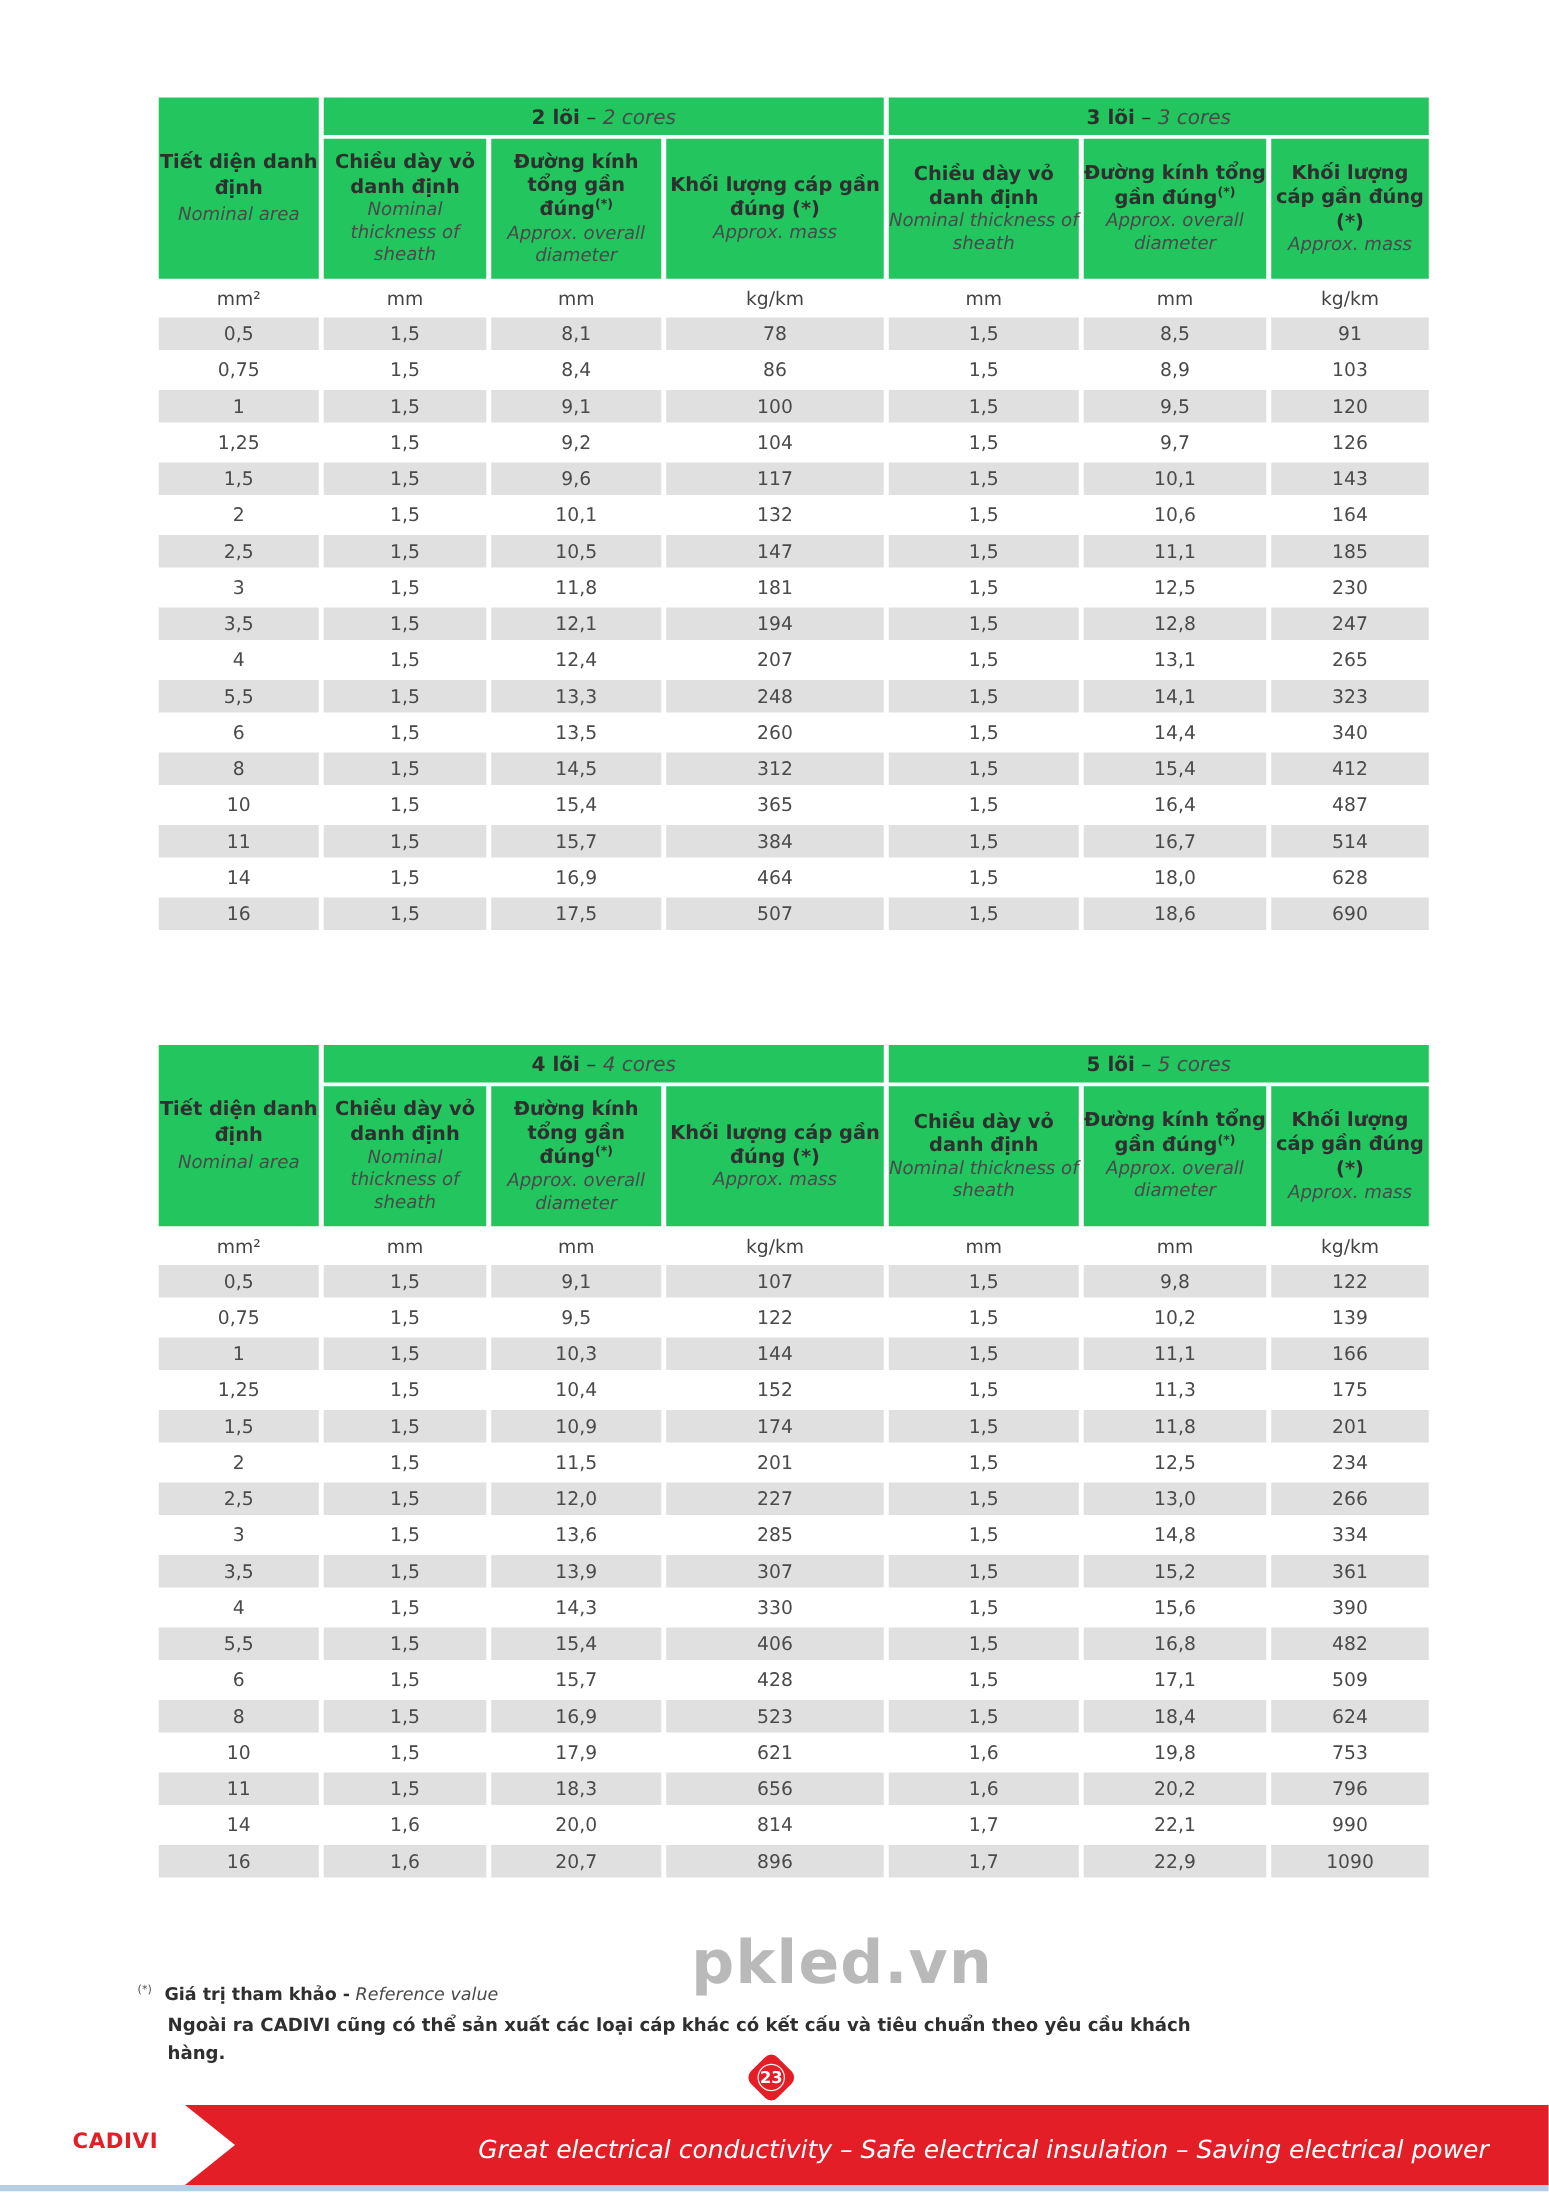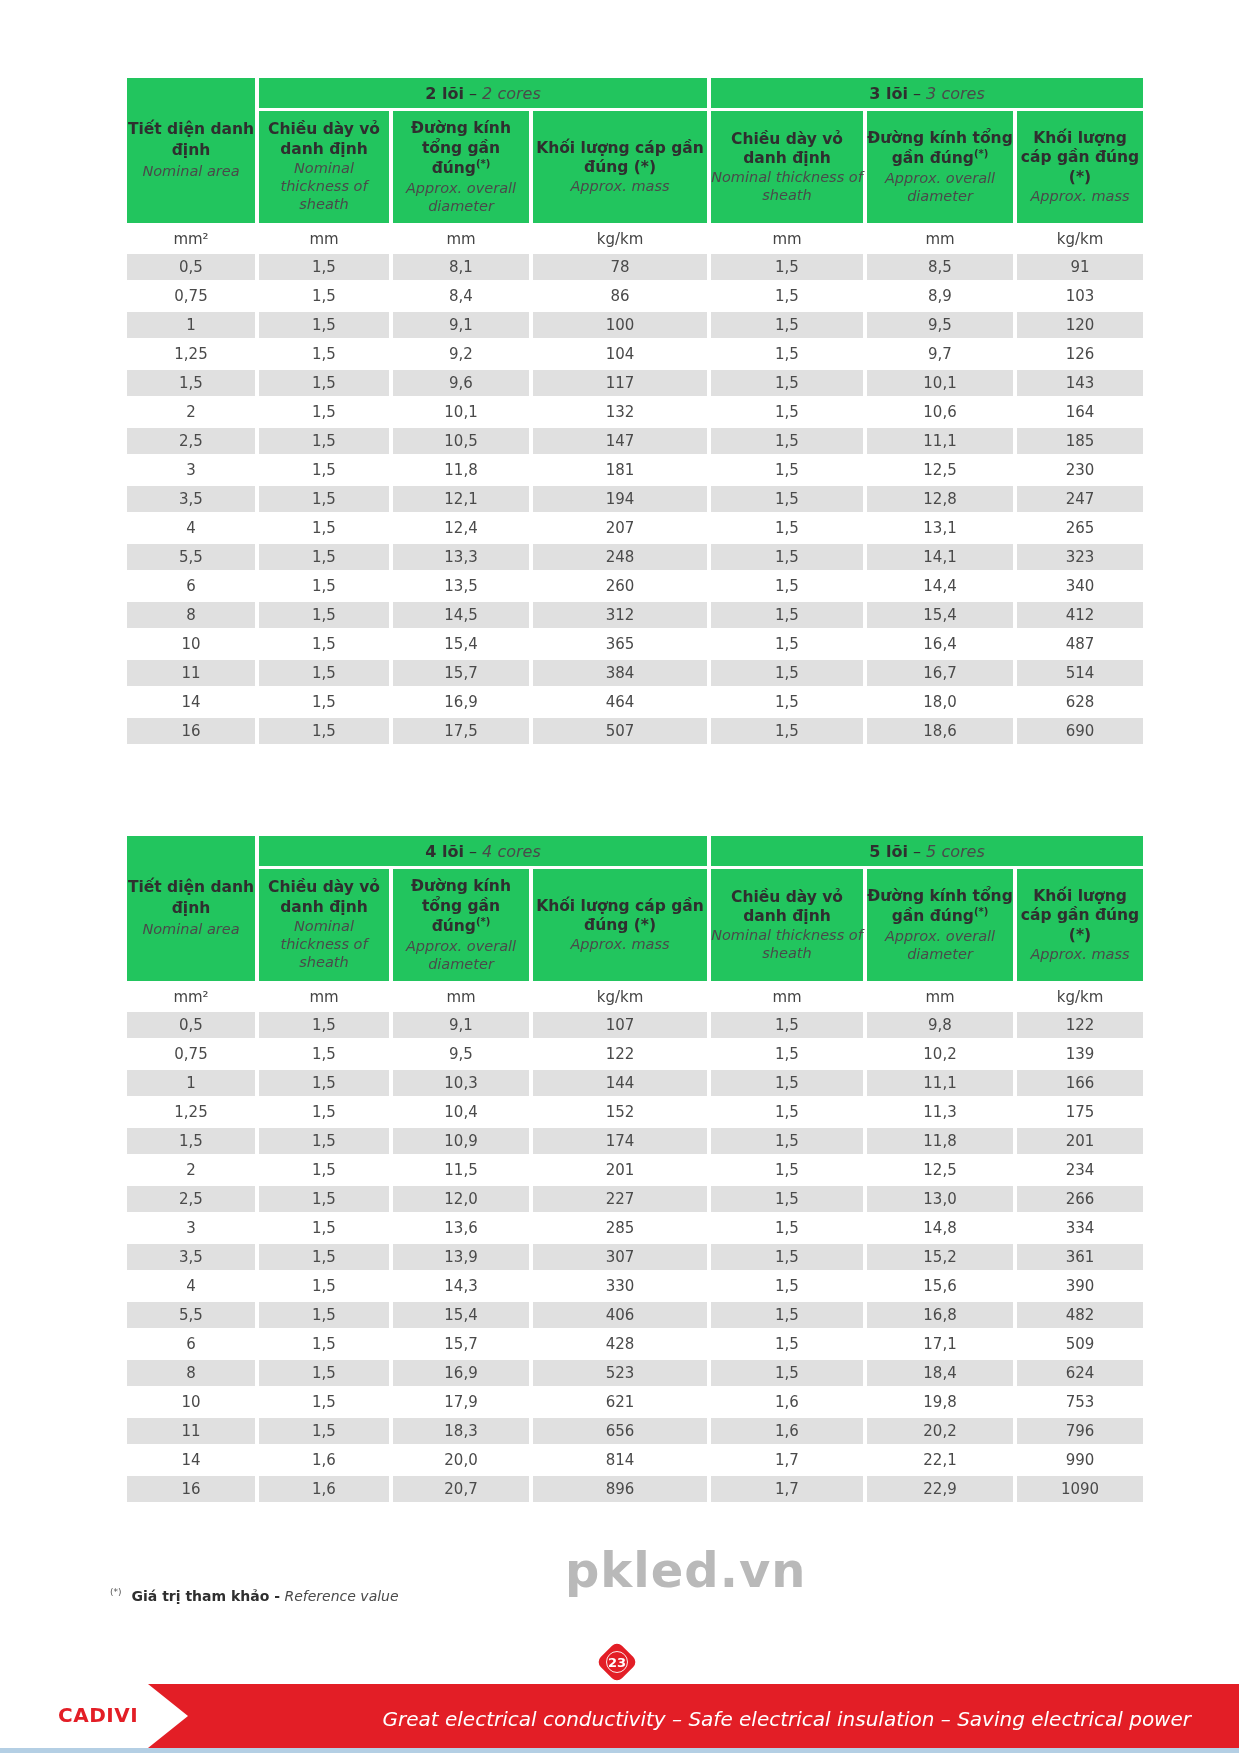--- a/index.html
+++ b/index.html
@@ -49,21 +49,21 @@
   .footnote sup.mark { font-size:9px; color:#555; margin-right:10px; }
   .footnote .ref-vi { font-weight:bold; color:#2f2f2f; }
   .footnote .ref-en { font-style:italic; color:#4a4a4a; }
   .footnote .note-vi { display:block; margin:4px 0 0 24px; font-weight:bold; color:#2f2f2f; font-size:14.5px; }
   .footnote .note-en { display:block; margin:0 0 0 24px; font-style:italic; color:#4a4a4a; font-size:14.5px; }
 
   
   .watermark {
     position:absolute; left:553px; top:1542px;
     font-size:48px; font-weight:bold; letter-spacing:1px;
-    color:#a8a8a8; opacity:0.8; z-index:1;margin-left:12px;
+    color:#a8a8a8; opacity:0.8; z-index:1;
   }
 
   
   .page-diamond {
     position:absolute; left:602px; top:1647px;
     width:30px; height:30px;
     background:#e31e26; border-radius:7px;
     transform:rotate(45deg);
     z-index:2;
   }
@@ -83,21 +83,21 @@
     position:absolute; left:0; top:1684px; width:1239px; height:64px;
     background:#e31e26;
   }
   .footer-arrow {
     position:absolute; left:0; top:0; width:192px; height:64px;
     background:#ffffff;
     clip-path:polygon(0 0, 148px 0, 188px 32px, 148px 64px, 0 64px);
   }
   .cadivi-logo {
     position:absolute; left:58px; top:19px;
-    color:#e31e26; font-weight:bold; font-size:20px; letter-spacing:0.5px;
+    color:#e31e26; font-weight:bold; font-size:17px; letter-spacing:0.5px;
   }
   .slogan-vi {
     position:absolute; left:252px; top:21px;
     color:#ffffff; font-weight:bold; font-size:17.5px;
   }
   .slogan-en {
     position:absolute; right:48px; top:23px;
     color:#ffffff; font-style:italic; font-size:20px;
   }
   .bottom-line {
@@ -529,20 +529,21 @@
     </table>
   </div>
 
 <div class="watermark">pkled.vn</div>
 
 <div class="footnote">
   <div>
     <sup class="mark">(*)</sup><span class="ref-vi">Giá trị tham khảo -</span>
     <span class="ref-en">Reference value</span>
   </div>
+  <span class="note-vi">Ngoài ra CADIVI cũng có thể sản xuất các loại cáp khác có kết cấu và tiêu chuẩn theo yêu cầu khách hàng.</span>
 </div>
 
 <div class="page-diamond">
   <div class="ring">
     <span class="num">23</span>
   </div>
 </div>
 
 <div class="footer-band">
   <div class="footer-arrow"></div>

